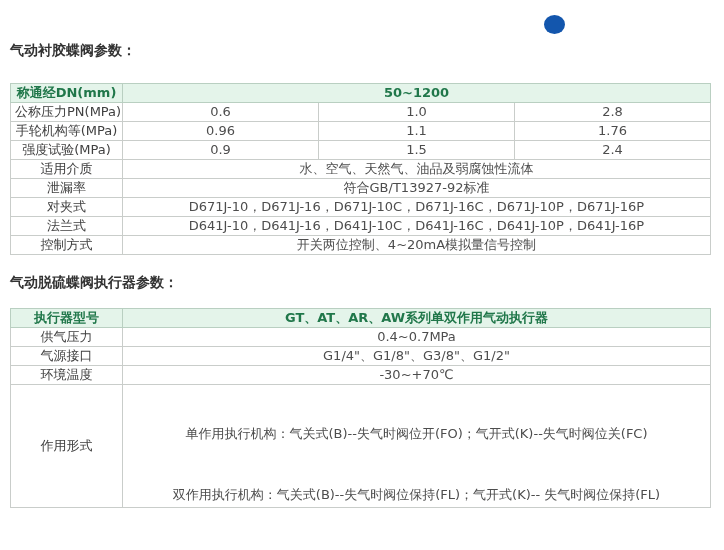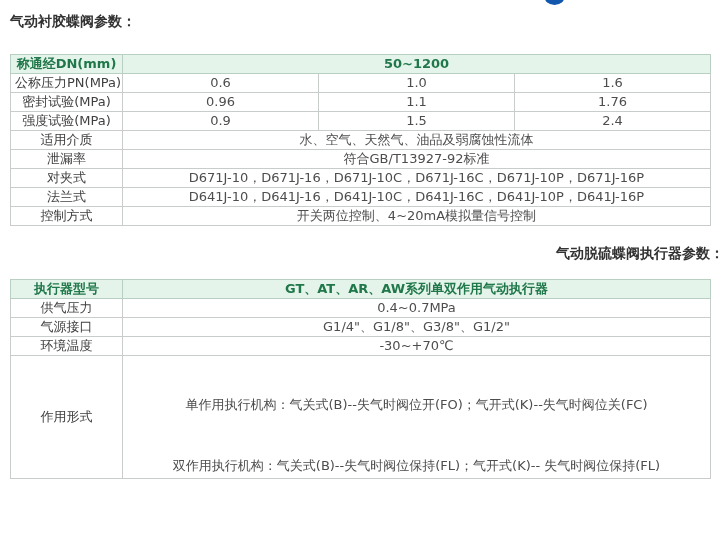--- a/index.html
+++ b/index.html
@@ -18,22 +18,22 @@
     width: 21px; height: 19px;
     border-radius: 50%;
     background: #1356ad;
   }
 
   .sec-title {
     font-size: 14px; font-weight: bold; color: #333333;
     line-height: 15px;
     margin-left: 10px;
   }
-  #title-valve { padding-top: 14px; }
-  #title-actuator { margin-top: 20px; text-align: right; }
+  #title-valve { padding-top: 14px; margin-top: 29px; }
+  #title-actuator { margin-top: 20px; }
 
   table.spec {
     border-collapse: collapse;
     table-layout: fixed;
     width: 701px;
     margin: 25px 13px 0 10px;
   }
   #actuator-table { margin-top: 18px; }
   table.spec col.c-label { width: 112px; }
   table.spec th, table.spec td {
@@ -75,24 +75,24 @@
       </colgroup>
     <tbody>
       <tr>
         <th>称通经DN(mm)</th>
         <th colspan="3">50~1200</th>
       </tr>
       <tr>
         <td class="lbl">公称压力PN(MPa)</td>
         <td>0.6</td>
         <td>1.0</td>
-        <td>1.6</td>
+        <td>2.8</td>
       </tr>
       <tr>
-        <td class="lbl">密封试验(MPa)</td>
+        <td class="lbl">手轮机构等(MPa)</td>
         <td>0.96</td>
         <td>1.1</td>
         <td>1.76</td>
       </tr>
       <tr>
         <td class="lbl">强度试验(MPa)</td>
         <td>0.9</td>
         <td>1.5</td>
         <td>2.4</td>
       </tr>

